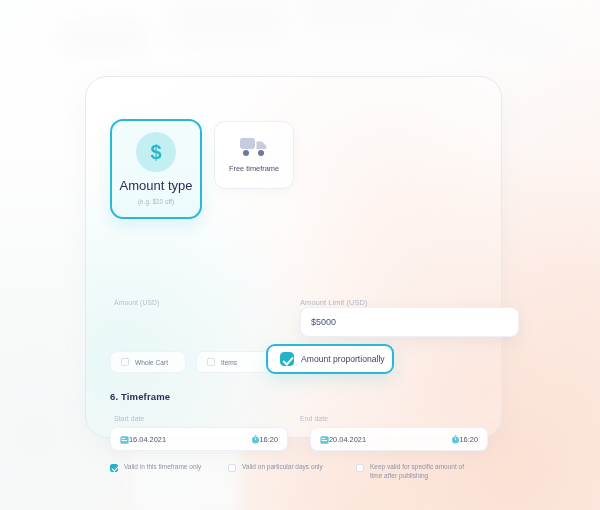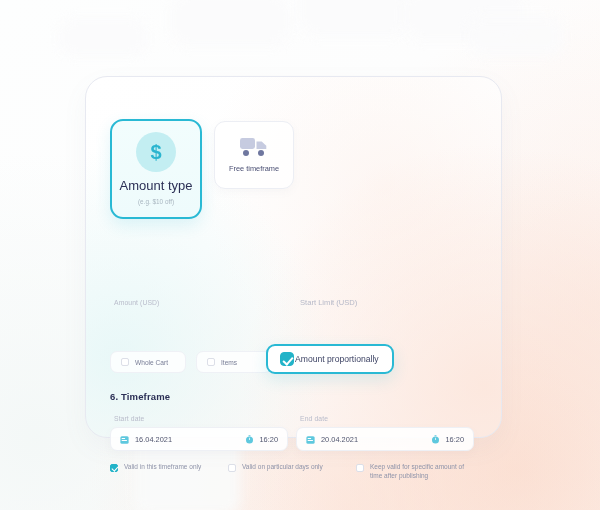--- a/index.html
+++ b/index.html
@@ -219,21 +219,21 @@
     left: 156px;
     top: -7px;
     height: 30px;
     width: 128px;
     border: 2px solid #29b9d4;
     border-radius: 9px;
     background: #ffffff;
     box-shadow: 0 6px 16px rgba(41, 185, 212, .16);
     font-size: 8.6px;
     color: #3f4566;
-    gap: 1px;
+    gap: 7px;
     padding: 0 12px;
     z-index: 5;
   }
   .cbox {
     width: 8px;
     height: 8px;
     border-radius: 2px;
     border: 1px solid #dcdfe8;
     background: #fff;
     box-sizing: border-box;
@@ -275,27 +275,26 @@
   .date-box {
     position: absolute;
     box-sizing: border-box;
     height: 24px;
     border-radius: 7px;
     border: 1px solid #eef0f5;
     background: rgba(255, 255, 255, .90);
     display: flex;
     align-items: center;
     padding: 0 9px;
-    gap: 6px;
     font-size: 7.4px;
     color: #51566f;
     box-shadow: 0 3px 8px rgba(120, 128, 155, .04);
   }
   .date-left  { left: 24px;  top: 350px; width: 178px; }
-  .date-right { left: 210px; top: 350px; width: 178px; }
+  .date-right { left: 224px; top: 350px; width: 178px; }
   .date-sep { flex: 1; }
   .svg-ico { display: block; }
 
   
   .bottom-row {
     position: absolute;
     left: 24px;
     top: 386px;
     display: flex;
     align-items: flex-start;
@@ -348,21 +347,24 @@
             <circle cx="7" cy="17" r="3" fill="#6f779f"></circle>
             <circle cx="22" cy="17" r="3" fill="#6f779f"></circle>
           </svg>
           <div class="type-name">Free timeframe</div>
         </div>
 
       </div>
 
       <div class="field-label amount-label-left">Amount (USD)</div>
 
-      <div class="amount-label-right">Start Limit (USD)</div>
+      <div class="amount-label-right">Amount Limit (USD)</div>
+      <div class="input-box input-limit">
+        <span>$5000</span>
+      </div>
 
       <div class="chip-row">
 
         <div class="chip wide">
           <span class="cbox"></span>
           <span>Whole Cart</span>
         </div>
 
         <div class="chip wide">
           <span class="cbox"></span>

